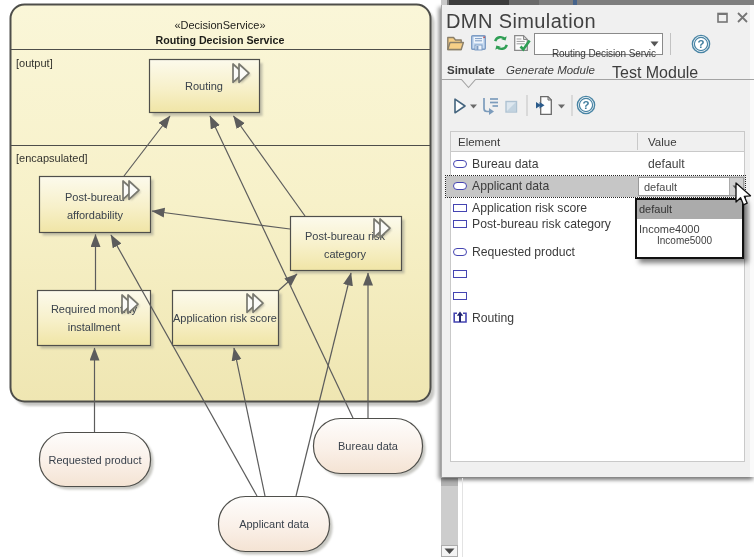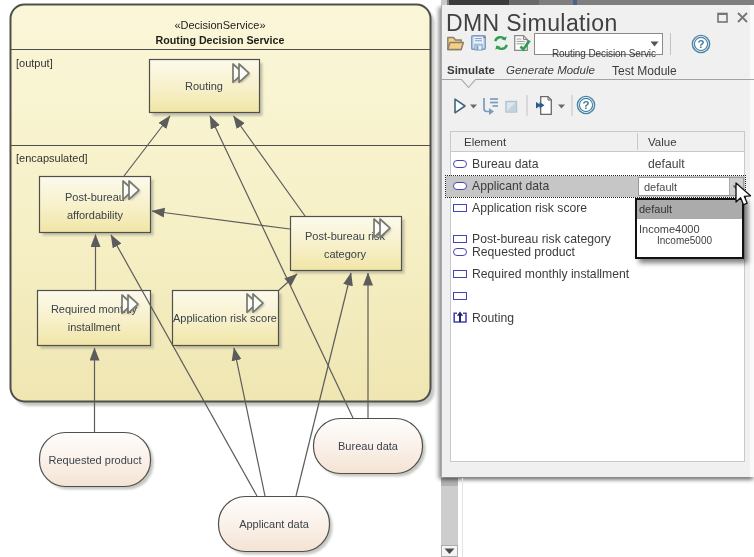--- a/index.html
+++ b/index.html
@@ -123,21 +123,21 @@
 
 <div class="abs" style="left:750px;top:5px;width:4px;height:472px;background:#fafafa;"></div>
 <div class="abs" style="left:462px;top:478px;width:1px;height:79px;background:#e3e3e3;"></div>
 
 <div class="abs" style="left:441px;top:0;width:313px;height:5px;background:#7e7e7e;"></div>
 <div class="abs" style="left:449px;top:0;width:60px;height:5px;background:#3c3c3c;"></div>
 <div class="abs" style="left:509px;top:0;width:30px;height:5px;background:#6a6a6a;"></div>
 <div class="abs" style="left:573px;top:0;width:4px;height:5px;background:#46648c;"></div>
 <div class="abs" style="left:441px;top:0;width:6px;height:5px;background:#c9c9c9;"></div>
 
-<div class="abs" style="left:446px;top:10px;font-size:23px;letter-spacing:0.4px;color:#414141;">DMN Simulation</div>
+<div class="abs" style="left:446px;top:10px;font-size:20px;letter-spacing:0.4px;color:#414141;">DMN Simulation</div>
 <svg class="abs" style="left:717px;top:12px" width="12" height="11">
   <rect x="1" y="1.5" width="9" height="8.5" fill="none" stroke="#757575" stroke-width="1.6"></rect>
   <rect x="1" y="1" width="9" height="2" fill="#757575"></rect>
 </svg>
 <svg class="abs" style="left:737px;top:12px" width="11" height="11">
   <path d="M1,1 L10,10 M10,1 L1,10" stroke="#757575" stroke-width="1.8"></path>
 </svg>
 
 <svg class="abs" style="left:446px;top:33px" width="300" height="24" viewBox="0 0 300 24">
 
@@ -181,21 +181,21 @@
 <div class="abs" style="left:670px;top:33px;width:1px;height:22px;background:#c2c2c2;"></div>
 
 <svg class="abs" style="left:691px;top:34px" width="20" height="20" viewBox="0 0 20 20">
   <circle cx="10" cy="10" r="8.6" fill="#ffffff" stroke="#4884A4" stroke-width="1.4"></circle>
   <circle cx="10" cy="10" r="6.6" fill="none" stroke="#4884A4" stroke-width="1.2"></circle>
   <text x="10" y="14.2" font-size="11.5px" font-weight="bold" fill="#427E9E" text-anchor="middle">?</text>
 </svg>
 
 <div class="abs" style="left:447px;top:64px;font-size:11.5px;color:#3d3d3d;font-weight:bold;">Simulate</div>
 <div class="abs" style="left:506px;top:64px;font-size:11.5px;color:#3d3d3d;font-style:italic;">Generate Module</div>
-<div class="abs" style="left:612px;top:64px;font-size:12px;color:#3d3d3d;text-align:center;">Test Module</div>
+<div class="abs" style="left:612px;top:64px;font-size:16px;color:#3d3d3d;text-align:center;">Test Module</div>
 <svg class="abs" style="left:441px;top:79px" width="313" height="10">
   <line x1="0" y1="0.5" x2="313" y2="0.5" stroke="#a3a3a3" stroke-width="1"></line>
   <path d="M20,0 L27.5,8.5 L35,0 Z" fill="#f0f0f0"></path>
   <path d="M20,0 L27.5,8.5 L35,0" fill="none" stroke="#a3a3a3" stroke-width="1.1"></path>
 </svg>
 
 <svg class="abs" style="left:448px;top:92px" width="160" height="26" viewBox="0 0 160 26">
 
   <path d="M7,7.2 L7,20.8 L17,14 Z" fill="#fbfcfd" stroke="#44647E" stroke-width="1.6" stroke-linejoin="round"></path>
   <path d="M22,12.5 L29,12.5 L25.5,16.5 Z" fill="#6a6a6a"></path>
@@ -234,49 +234,48 @@
   .tbl-row .el{position:absolute;left:21px;top:3.5px;white-space:nowrap;}
   .tbl-row .val{position:absolute;left:197px;top:3.5px;white-space:nowrap;color:#444444;}
   .ic{position:absolute;left:2px;top:6.5px;width:11.5px;height:6px;border:1.4px solid #4545B2;background:#ffffff;}
   .ic.round{border-radius:4.5px;}
 </style>
 
 <div class="abs" style="left:450px;top:131px;width:295px;height:331px;background:#ffffff;border:1px solid #c9c9c9;box-sizing:border-box;"></div>
 
 <div class="abs" style="left:450px;top:131px;width:295px;height:21px;background:#f0f0f0;border:1px solid #c9c9c9;box-sizing:border-box;"></div>
 <div class="abs" style="left:637px;top:133px;width:1px;height:17px;background:#c9c9c9;"></div>
-<div class="abs" style="left:458px;top:136px;font-size:11.5px;color:#3a3a3a;margin-left:6px;">Element</div>
+<div class="abs" style="left:458px;top:136px;font-size:11.5px;color:#3a3a3a;">Element</div>
 <div class="abs" style="left:648px;top:136px;font-size:11.5px;color:#3a3a3a;">Value</div>
 
 <div class="tbl-row" style="top:153px;">
     <span class="ic round"></span>
     <span class="el">Bureau data</span>
     <span class="val">default</span>
   </div>
 
 <div class="abs" style="left:446px;top:176px;width:299px;height:21px;background:#c6c6c6;outline:1px dotted #262626;"></div>
 <div class="tbl-row" style="top:175px;">
     <span class="ic round"></span>
     <span class="el">Applicant data</span>
   </div>
 <div class="tbl-row" style="top:197px;">
     <span class="ic"></span>
     <span class="el">Application risk score</span>
   </div>
-<div class="tbl-row" style="top:228px;">
+<div class="tbl-row" style="top:213px;">
     <span class="ic"></span>
     <span class="el">Post-bureau risk category</span>
   </div>
 <div class="tbl-row" style="top:241px;">
     <span class="ic round"></span>
     <span class="el">Requested product</span>
   </div>
 <div class="tbl-row" style="top:263px;">
     <span class="ic"></span>
-    <span class="el">Required monthly installment</span>
   </div>
 <div class="tbl-row" style="top:285px;">
     <span class="ic"></span>
   </div>
 <div class="tbl-row" style="top:307px;">
     <span class="el">Routing</span>
   </div>
 <svg class="abs" style="left:453px;top:311px" width="15" height="13" viewBox="0 0 15 13">
   <path d="M4,2.2 L1.2,2.2 L1.2,11 L13,11 L13,2.2 L10,2.2" fill="none" stroke="#4545B2" stroke-width="1.6"></path>
   <path d="M7,11 L7,4" stroke="#20246e" stroke-width="2"></path>

